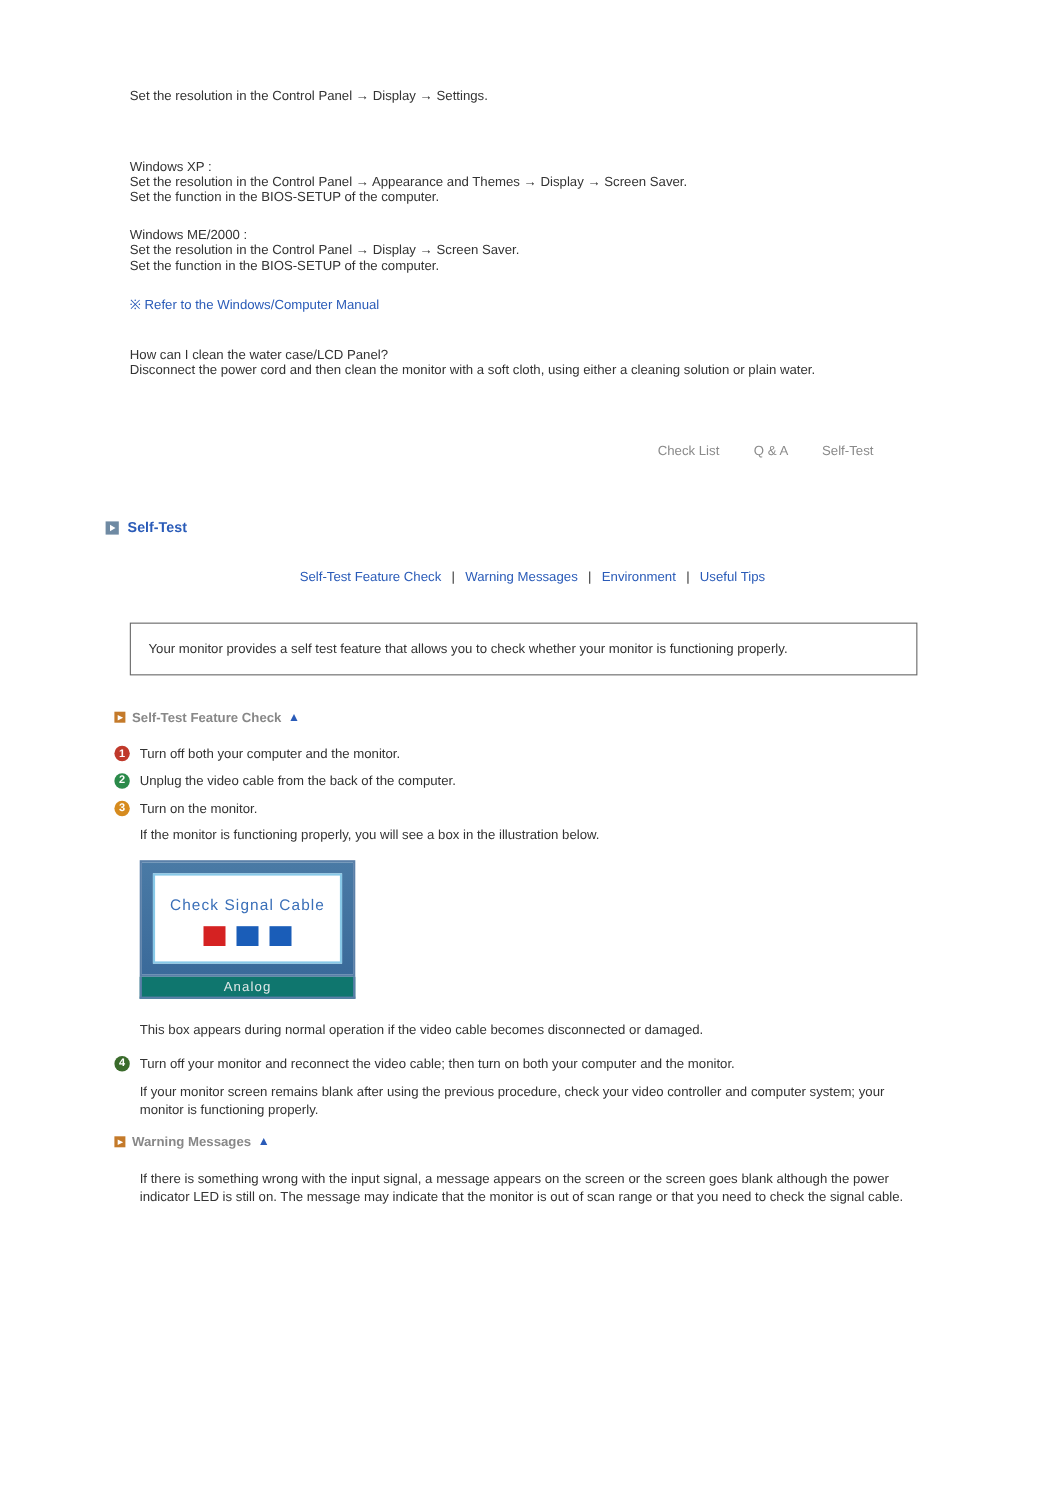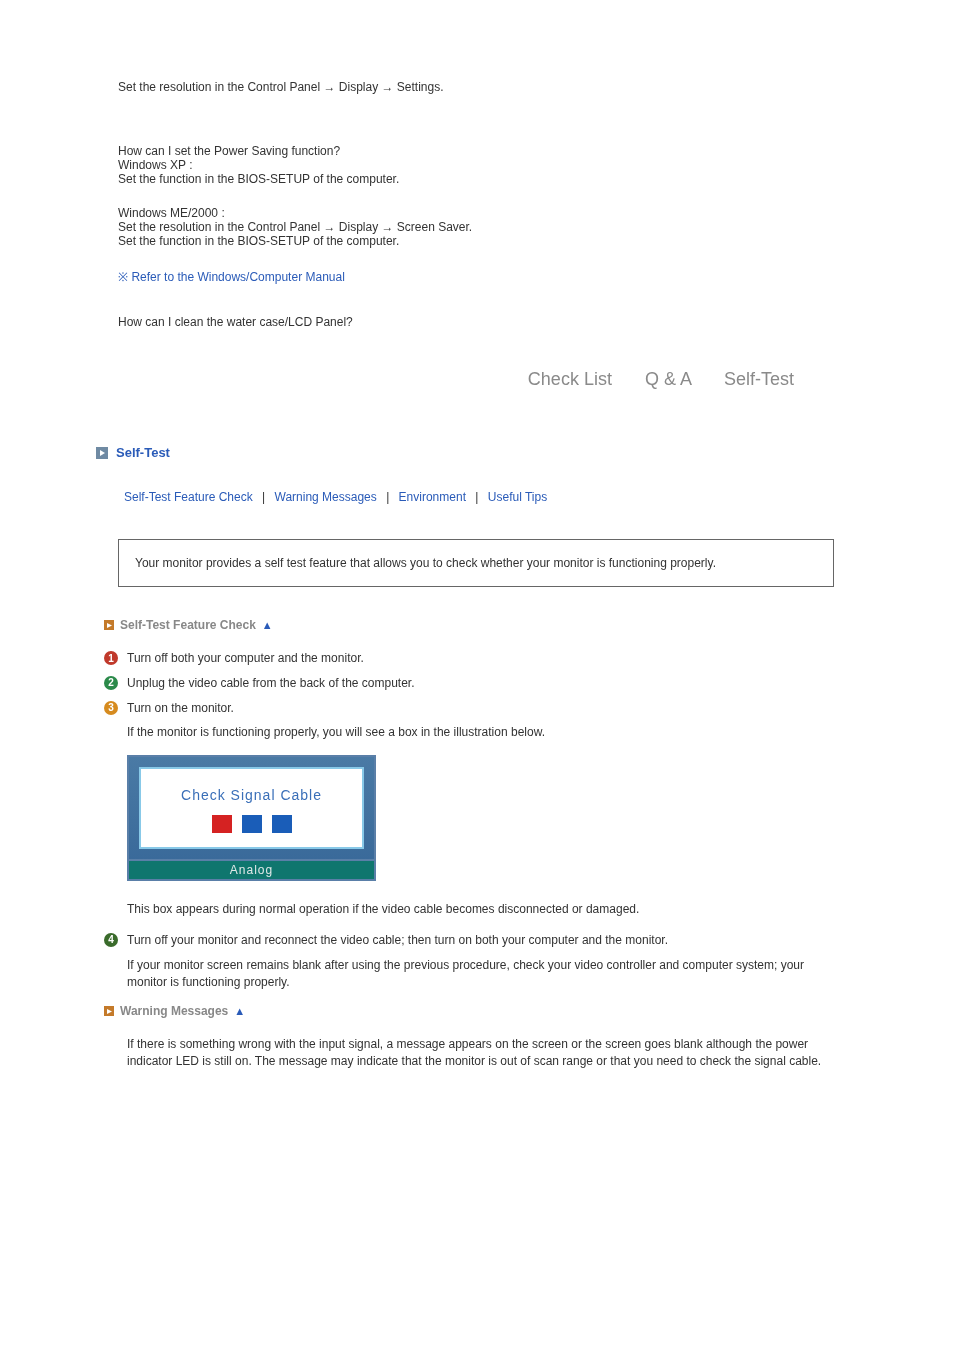--- a/index.html
+++ b/index.html
@@ -33,21 +33,21 @@
     flex: 1;
     color: #333333;
   }
   .qa-block { margin-bottom: 20px; }
   .note {
     color: #2a5bb8;
   }
   .nav-links {
     text-align: right;
     color: #8a8a8a;
-    font-size: 18px;
+    font-size: 12px;
     margin: 40px 0 55px 0;
     padding-right: 40px;
   }
   .nav-links span { margin-left: 28px; }
   .section-head {
     display: flex;
     align-items: center;
     margin-bottom: 30px;
   }
   .bullet-icon {
@@ -61,21 +61,22 @@
   }
   .bullet-icon svg { display: block; }
   .section-title {
     font-weight: bold;
     color: #2a5bb8;
     font-size: 13px;
   }
   .sub-links {
     color: #2a5bb8;
     margin-bottom: 35px;
-    margin-left: 6px;
+    margin-left: 16px;
+    text-align: center;
   }
   .sub-links a {
     color: #2a5bb8;
     text-decoration: none;
   }
   .sub-links .sep {
     color: #333333;
     margin: 0 6px;
   }
   .info-box {
@@ -124,21 +125,21 @@
   .num-green { background: #2b8a4a; }
   .num-orange { background: #d68b1f; }
   .num-darkgreen { background: #3a6b2b; }
   .step-txt { flex: 1; line-height: 1.4; }
   .indent-block {
     margin-left: 9px;
     margin-bottom: 14px;
     line-height: 1.4;
   }
   .signal-box {
-    width: 249px;
+    width: 196px;
     margin-left: 9px;
     margin-top: 10px;
     margin-bottom: 20px;
   }
   .signal-frame {
     border: 2px solid #5a7fa8;
   }
   .signal-outer {
     background: linear-gradient(#4a7aa5, #3a6a9a);
     padding: 10px;
@@ -185,38 +186,39 @@
   <div class="content">
 
     <div class="qa-row">
       <div class="qa-q"></div>
       <div class="qa-a">
         <div class="qa-block">Set the resolution in the Control Panel → Display → Settings.</div>
       </div>
     </div>
 
     <div class="qa-row">
-      <div class="qa-q">How can I set the Power Saving function?</div>
       <div class="qa-a">
         <div class="qa-block">
           <div>Windows XP :</div>
+          <div>Set the resolution in the Control Panel → Appearance and Themes → Display → Screen Saver.</div>
           <div>Set the function in the BIOS-SETUP of the computer.</div>
         </div>
         <div class="qa-block">
           <div>Windows ME/2000 :</div>
           <div>Set the resolution in the Control Panel → Display → Screen Saver.</div>
           <div>Set the function in the BIOS-SETUP of the computer.</div>
         </div>
         <div class="note"><span>※ </span><span>Refer to the Windows/Computer Manual</span></div>
       </div>
     </div>
 
     <div class="qa-row">
       <div class="qa-q">How can I clean the water case/LCD Panel?</div>
       <div class="qa-a">
+        <div class="qa-block">Disconnect the power cord and then clean the monitor with a soft cloth, using either a cleaning solution or plain water.</div>
       </div>
     </div>
 
     <div class="nav-links">
       <span>Check List</span>
       <span>Q &amp; A</span>
       <span>Self-Test</span>
     </div>
 
     <div class="section-head" style="margin-left:-22px;">

